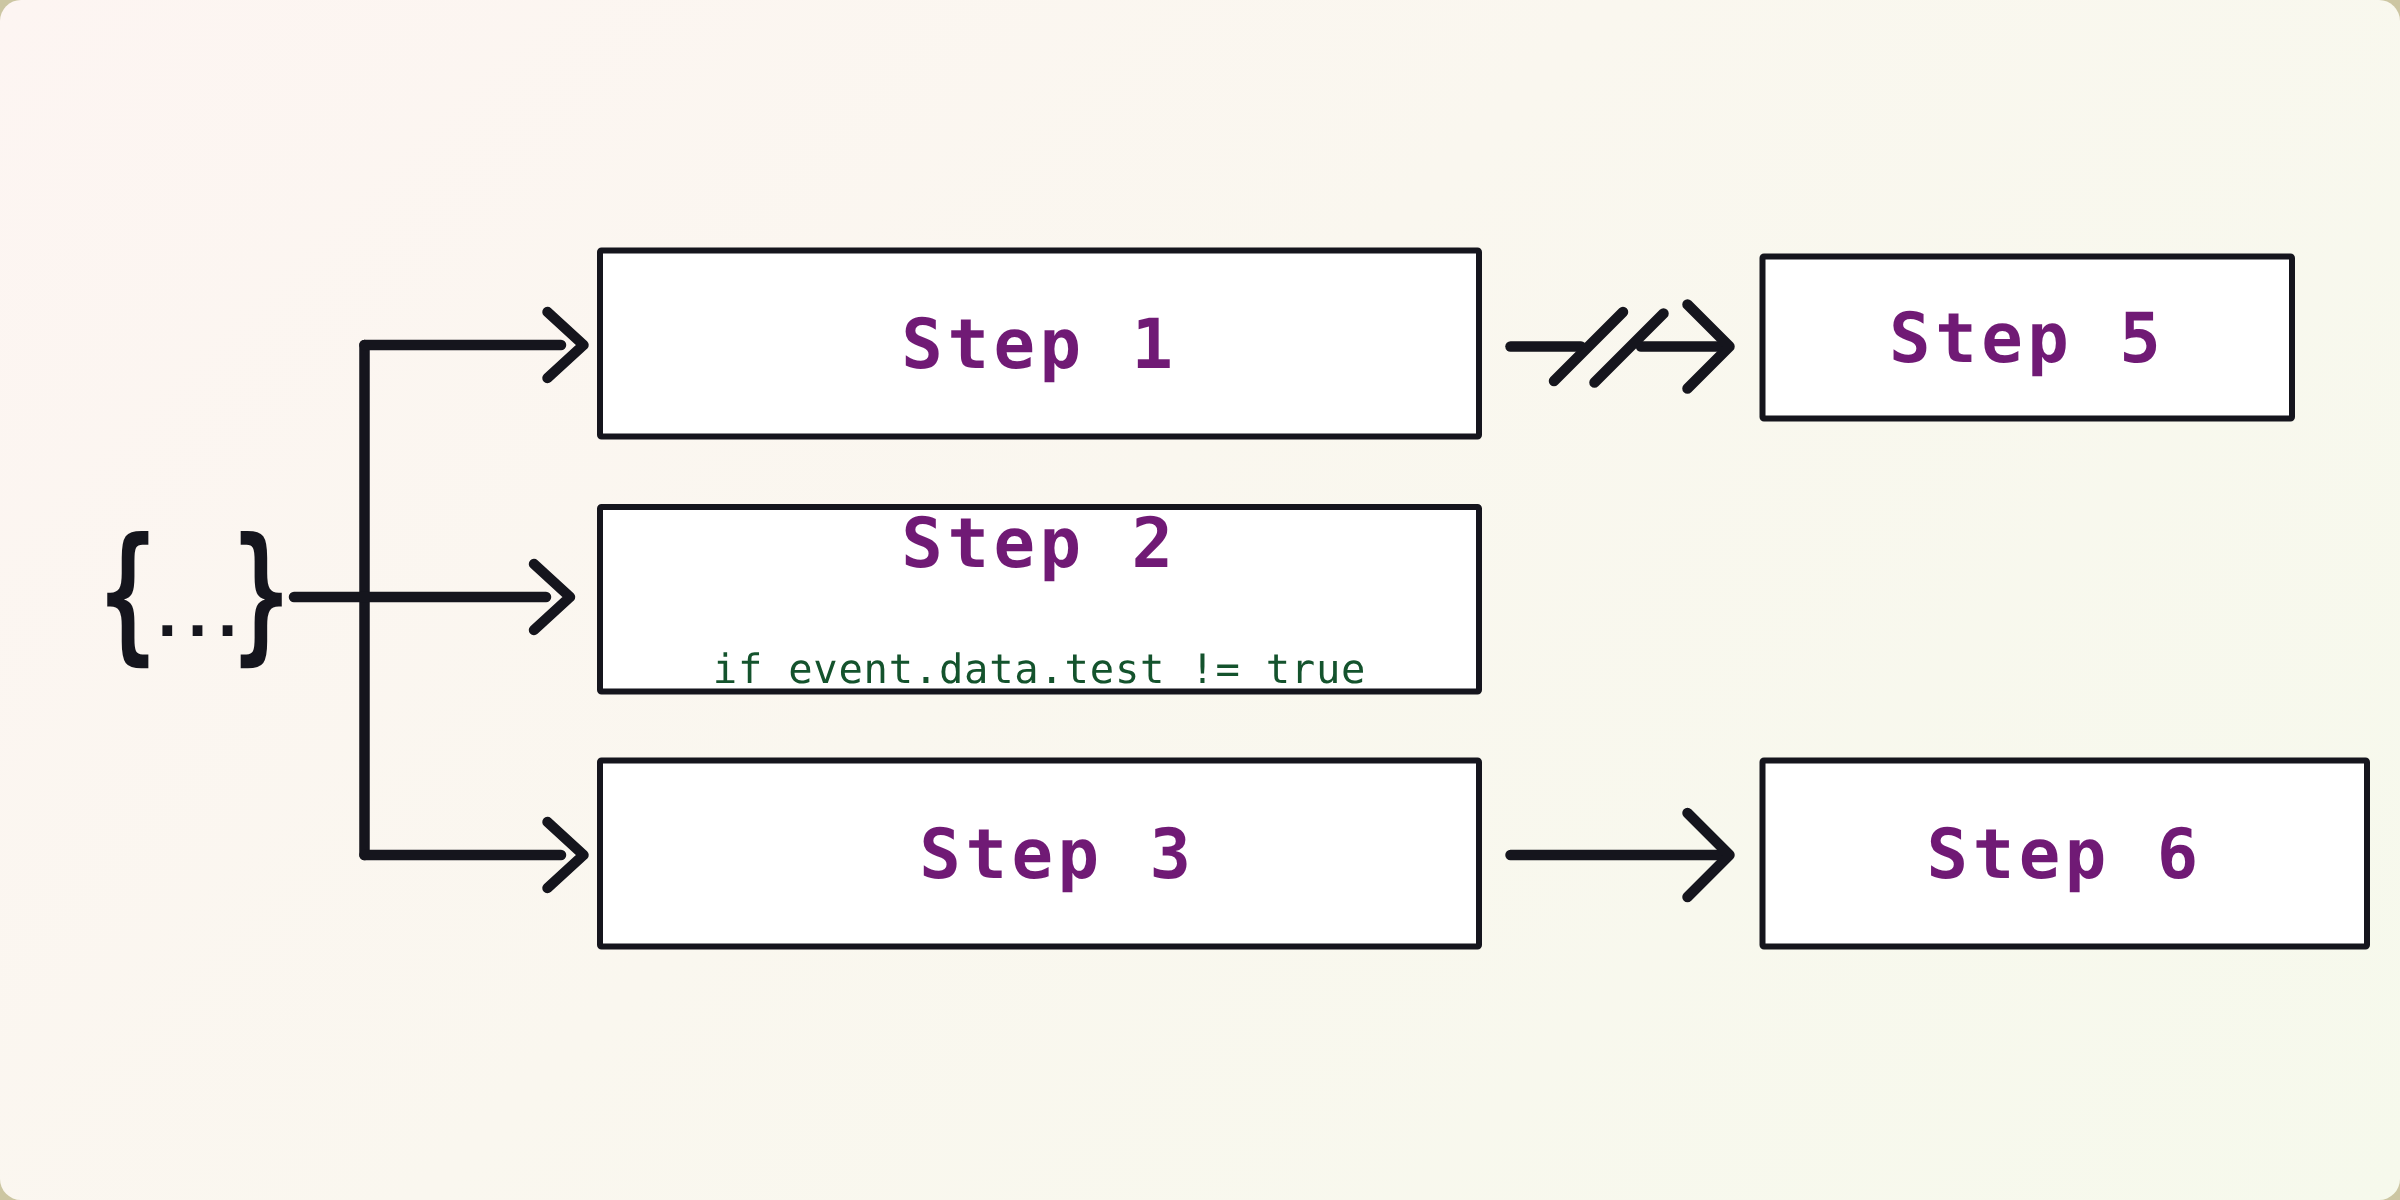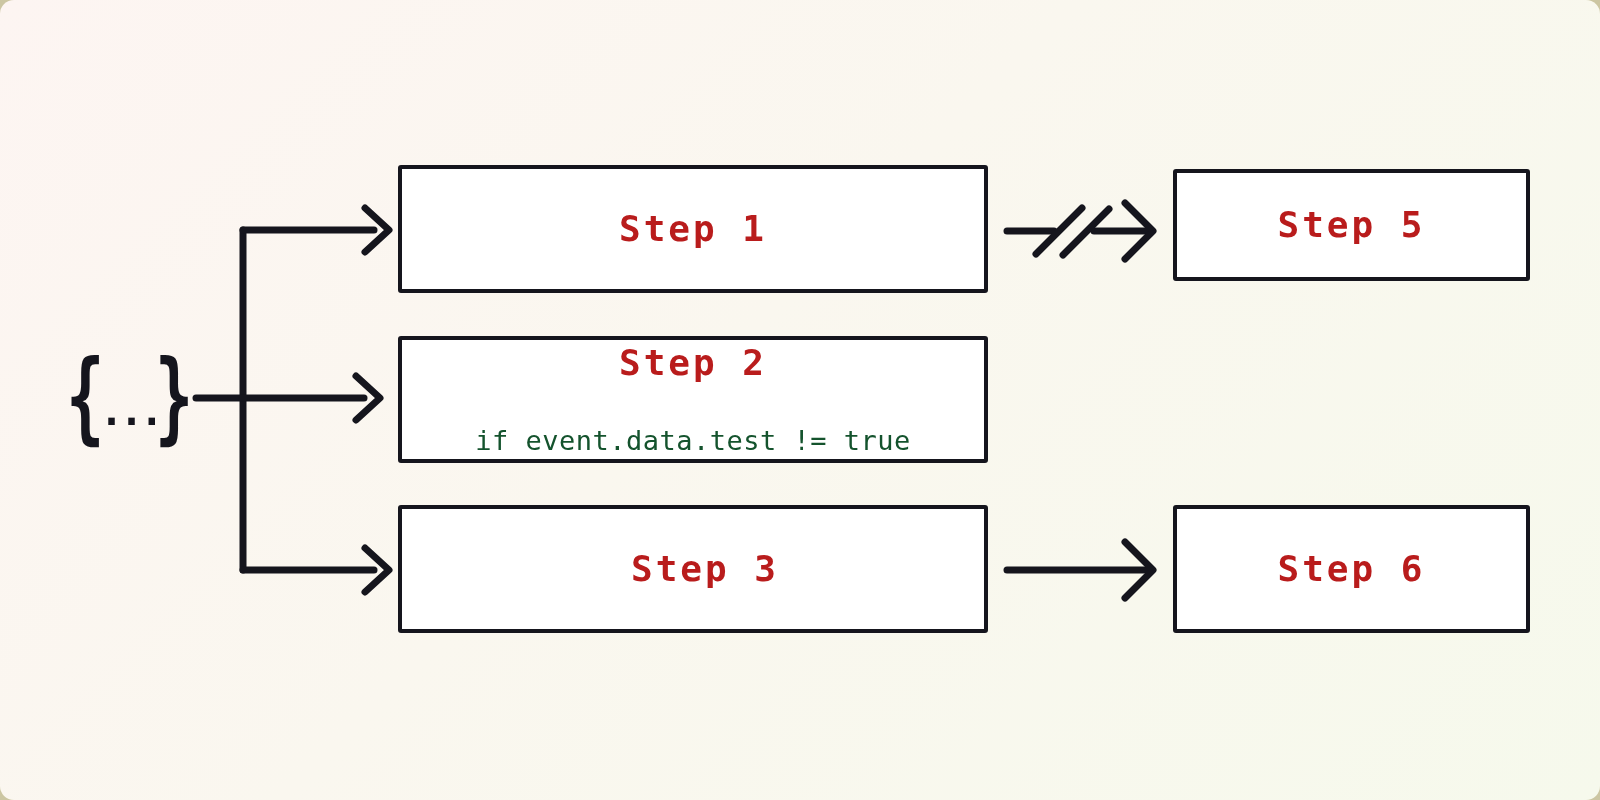--- a/index.html
+++ b/index.html
@@ -32,38 +32,38 @@
     border: 4px solid #15151d;
     border-radius: 3px;
     display: flex;
     flex-direction: column;
     align-items: center;
     justify-content: center;
     gap: 2px;
   }
   .node .label {
     font-weight: bold;
-    font-size: 36px;
+    font-size: 46px;
     letter-spacing: 3px;
-    color: #b91c1c;
+    color: #701a75;
     line-height: 1.1;
     white-space: nowrap;
   }
   .node .sub {
     font-size: 27px;
     letter-spacing: 0.5px;
     color: #14532d;
     line-height: 1.1;
     white-space: nowrap;
   }
   #node-step-1 { left: 398px; top: 165px; width: 590px; height: 128px; }
   #node-step-2 { left: 398px; top: 336px; width: 590px; height: 127px; gap: 44px; }
   #node-step-3 { left: 398px; top: 505px; width: 590px; height: 128px; padding-left: 24px; }
   #node-step-5 { left: 1173px; top: 169px; width: 357px; height: 112px; }
-  #node-step-6 { left: 1173px; top: 505px; width: 357px; height: 128px; text-align: right; }
+  #node-step-6 { left: 1173px; top: 505px; width: 407px; height: 128px; text-align: right; }
 
   .source {
     position: absolute;
     left: 66px;
     top: 348px;
     height: 98px;
     display: flex;
     align-items: center;
     color: #15151d;
     user-select: none;

